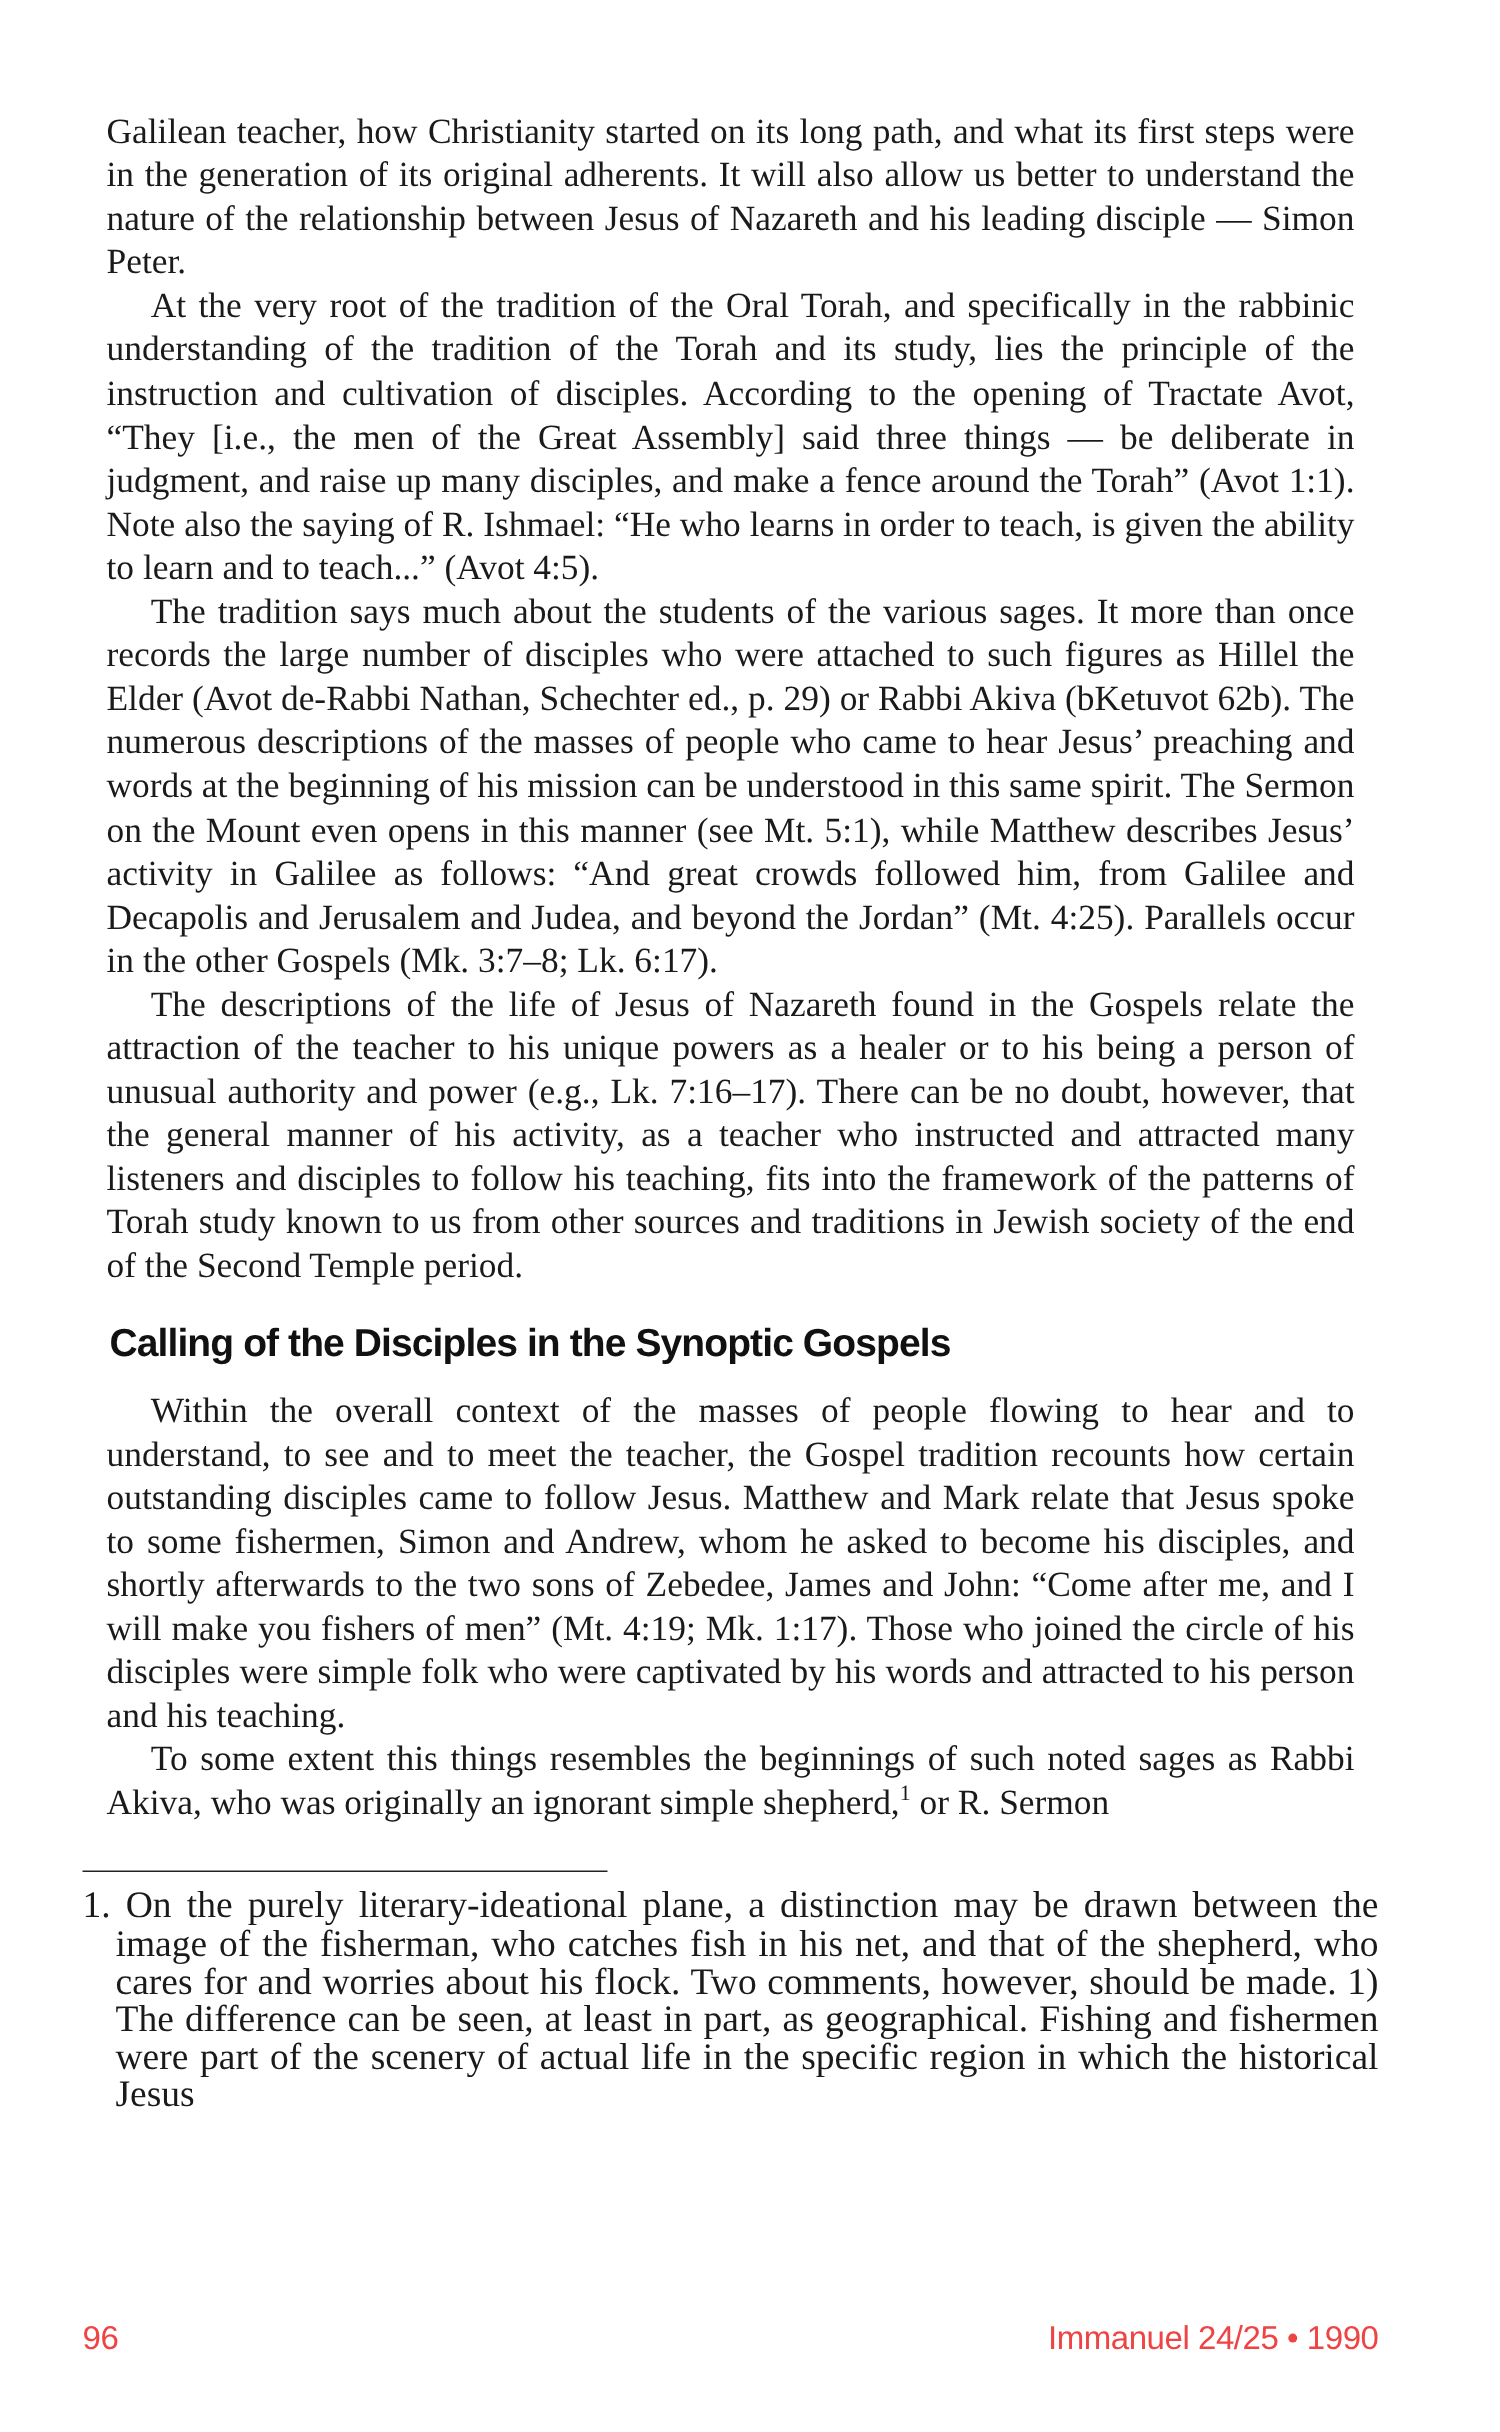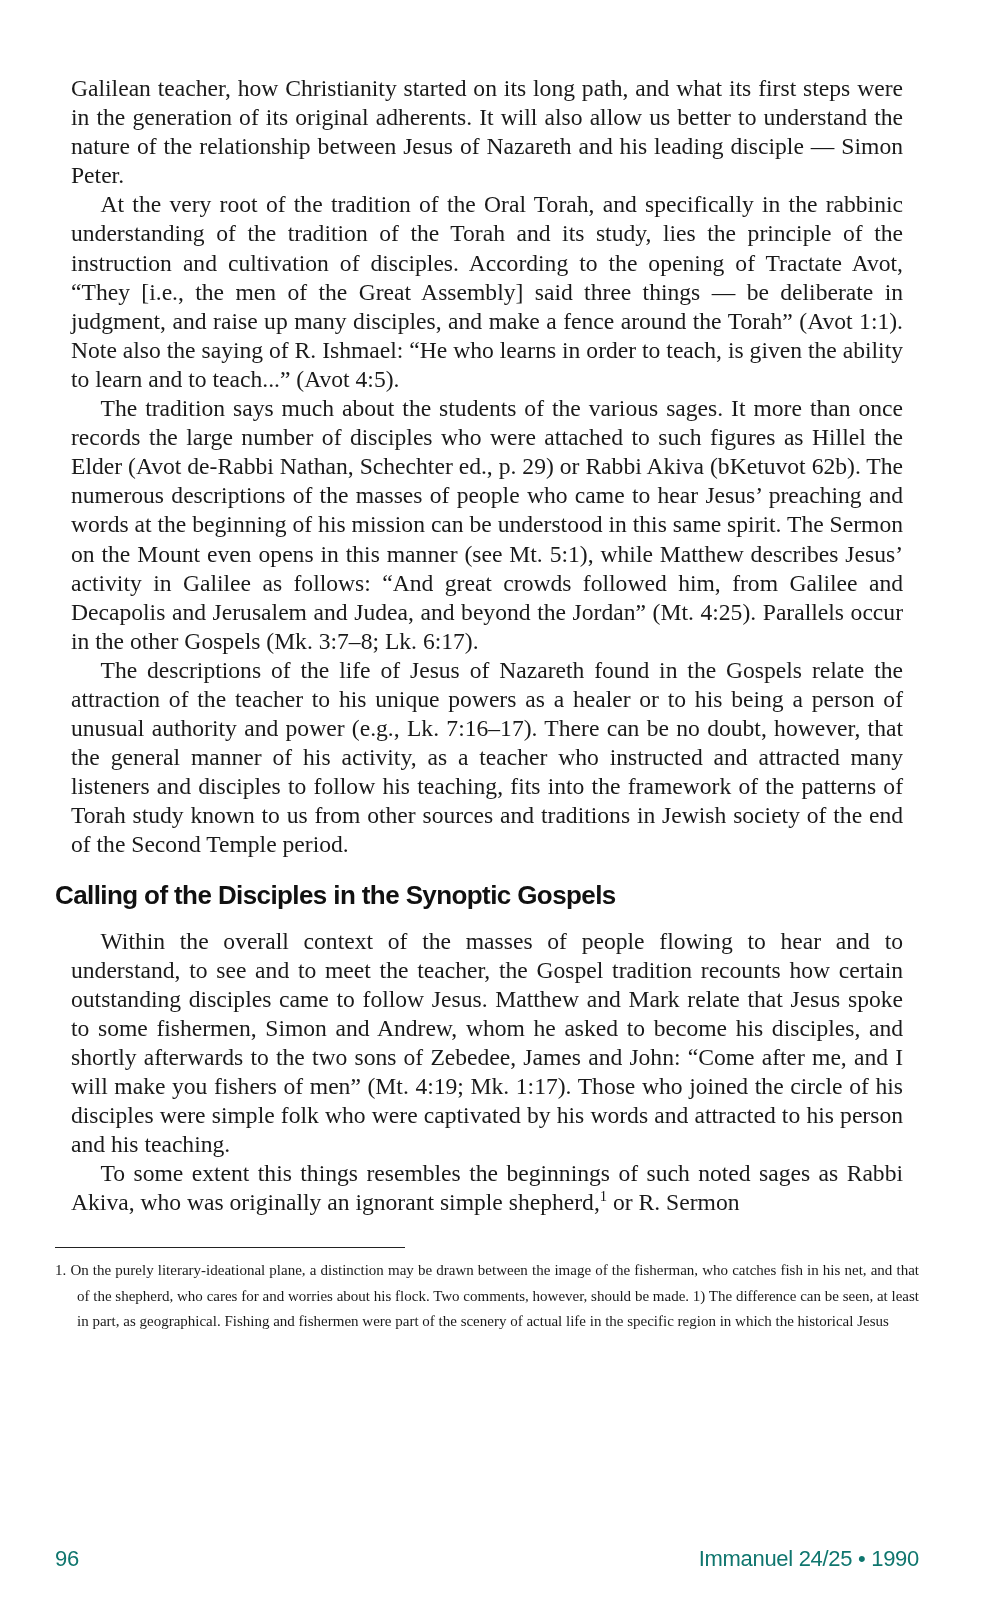--- a/index.html
+++ b/index.html
@@ -1,25 +1,25 @@
 <!DOCTYPE html>
 <html><head>
 <meta charset="utf-8">
 <style>
   html, body { margin: 0; padding: 0; background: #ffffff; }
   body { width: 1000px; height: 1621px; position: relative; overflow: hidden; color: #1a1a1a; }
   .page { position: absolute; left: 55px; top: 58px; width: 864px; }
   .body-text { font-family: "Liberation Serif", "DejaVu Serif", serif; font-size: 23.6px; line-height: 29.1px; text-align: justify; margin: 16px; }
   .body-text p { margin: 0; text-indent: 0; }
   .body-text p.indent { text-indent: 1.25em; }
-  .heading { font-family: "Liberation Sans", "DejaVu Sans", sans-serif; font-weight: bold; font-size: 26px; letter-spacing: -0.6px; margin: 19px 0 2px 0; line-height: 32px; color: #111; }
+  .heading { font-family: "Liberation Sans", "DejaVu Sans", sans-serif; font-weight: bold; font-size: 26px; letter-spacing: -0.6px; margin: 19px 0 2px 18px; line-height: 32px; color: #111; }
   .rule { width: 350px; border-top: 1.5px solid #222; margin: 30px 0 10px 0; }
-  .footnote { font-family: "Liberation Serif", "DejaVu Serif", serif; font-size: 15px; line-height: 25.2px; text-align: justify; padding-left: 22px; text-indent: -22px; margin: 0; }
+  .footnote { font-family: "Liberation Serif", "DejaVu Serif", serif; font-size: 25px; line-height: 25.2px; text-align: justify; padding-left: 22px; text-indent: -22px; margin: 0; }
   sup { font-size: 0.62em; line-height: 0; vertical-align: super; }
-  .footer { position: absolute; top: 1546px; left: 55px; width: 864px; display: flex; justify-content: space-between; font-family: "Liberation Sans", "DejaVu Sans", sans-serif; font-size: 22px; letter-spacing: -0.3px; color: #0f766e; }
+  .footer { position: absolute; top: 1546px; left: 55px; width: 864px; display: flex; justify-content: space-between; font-family: "Liberation Sans", "DejaVu Sans", sans-serif; font-size: 22px; letter-spacing: -0.3px; color: #ef4444; }
 </style>
 </head>
 <body>
 
 <div class="page">
   <div class="body-text">
     <p>Galilean teacher, how Christianity started on its long path, and what its first steps were in the generation of its original adherents. It will also allow us better to understand the nature of the relationship between Jesus of Nazareth and his leading disciple — Simon Peter.</p>
     <p class="indent">At the very root of the tradition of the Oral Torah, and specifically in the rabbinic understanding of the tradition of the Torah and its study, lies the principle of the instruction and cultivation of disciples. According to the opening of Tractate Avot, “They [i.e., the men of the Great Assembly] said three things — be deliberate in judgment, and raise up many disciples, and make a fence around the Torah” (Avot 1:1). Note also the saying of R. Ishmael: “He who learns in order to teach, is given the ability to learn and to teach...” (Avot 4:5).</p>
     <p class="indent">The tradition says much about the students of the various sages. It more than once records the large number of disciples who were attached to such figures as Hillel the Elder (Avot de-Rabbi Nathan, Schechter ed., p. 29) or Rabbi Akiva (bKetuvot 62b). The numerous descriptions of the masses of people who came to hear Jesus’ preaching and words at the beginning of his mission can be understood in this same spirit. The Sermon on the Mount even opens in this manner (see Mt. 5:1), while Matthew describes Jesus’ activity in Galilee as follows: “And great crowds followed him, from Galilee and Decapolis and Jerusalem and Judea, and beyond the Jordan” (Mt. 4:25). Parallels occur in the other Gospels (Mk. 3:7–8; Lk. 6:17).</p>
     <p class="indent">The descriptions of the life of Jesus of Nazareth found in the Gospels relate the attraction of the teacher to his unique powers as a healer or to his being a person of unusual authority and power (e.g., Lk. 7:16–17). There can be no doubt, however, that the general manner of his activity, as a teacher who instructed and attracted many listeners and disciples to follow his teaching, fits into the framework of the patterns of Torah study known to us from other sources and traditions in Jewish society of the end of the Second Temple period.</p>

